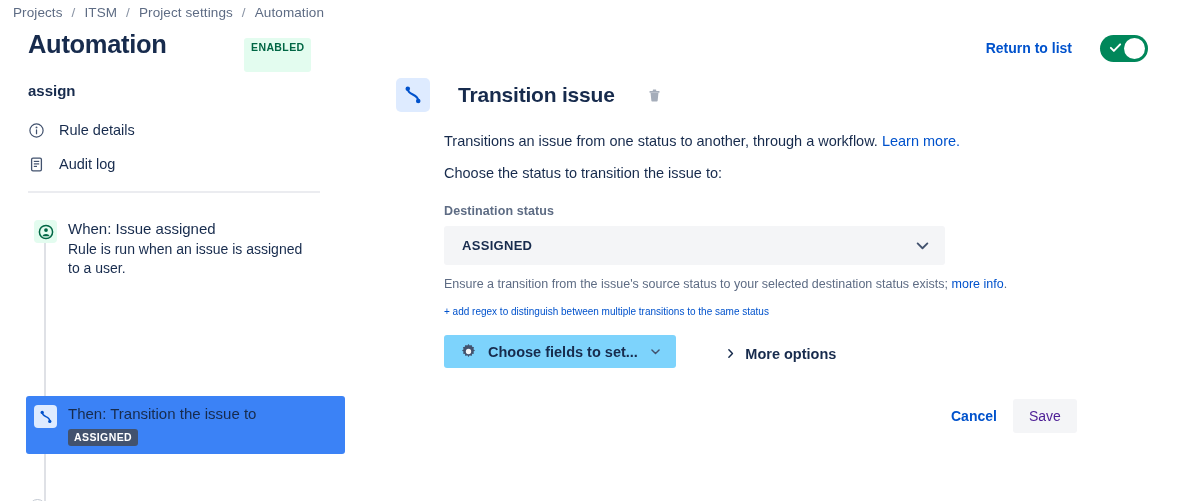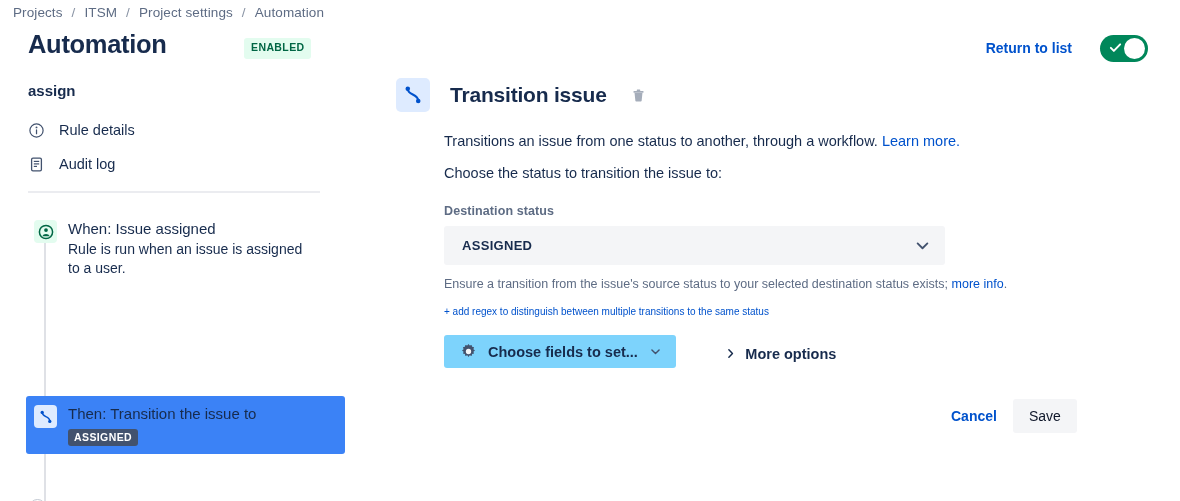--- a/index.html
+++ b/index.html
@@ -58,21 +58,21 @@
   }
   .enabled-badge {
     position: absolute;
     left: 244px;
     top: 8px;
     background: #e3fcef;
     color: #064;
     font-size: 10.5px;
     font-weight: bold;
     letter-spacing: 0.4px;
-    padding: 3px 6px 6px 7px;
+    padding: 3px 6px 19px 7px;
     border-radius: 3px;
     line-height: 12px;
   }
   .return-link {
     position: absolute;
     right: 108px;
     top: 10px;
     color: #0052cc;
     font-size: 14px;
     font-weight: bold;
@@ -248,21 +248,21 @@
   
   .main {
     position: absolute;
     left: 396px;
     top: 78px;
     width: 700px;
   }
   .main-head {
     display: flex;
     align-items: center;
-    gap: 20px;
+    gap: 28px;
     height: 34px;
   }
   .main-ico {
     width: 34px;
     height: 34px;
     border-radius: 5px;
     background: #deebff;
     display: flex;
     align-items: center;
     justify-content: center;
@@ -399,21 +399,21 @@
     font-weight: bold;
     color: #0052cc;
     background: transparent;
     border: none;
     padding: 8px 10px;
     cursor: pointer;
     font-family: inherit;
   }
   .btn-save {
     font-size: 14px;
-    color: #0f172a;
+    color: #4c1d95;
     background: #f4f5f7;
     border: none;
     border-radius: 3px;
     padding: 9px 16px;
     cursor: default;
     font-family: inherit;
   }
 </style>
 </head>
 <body>

